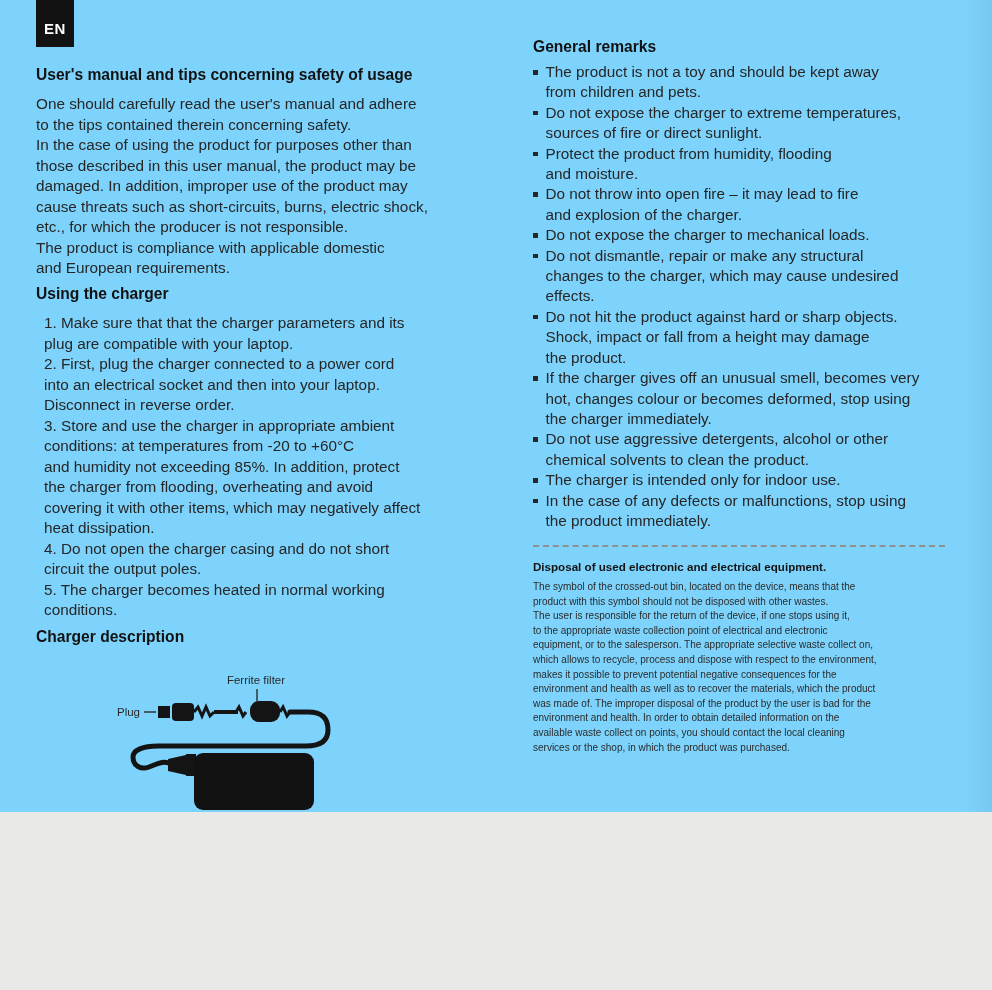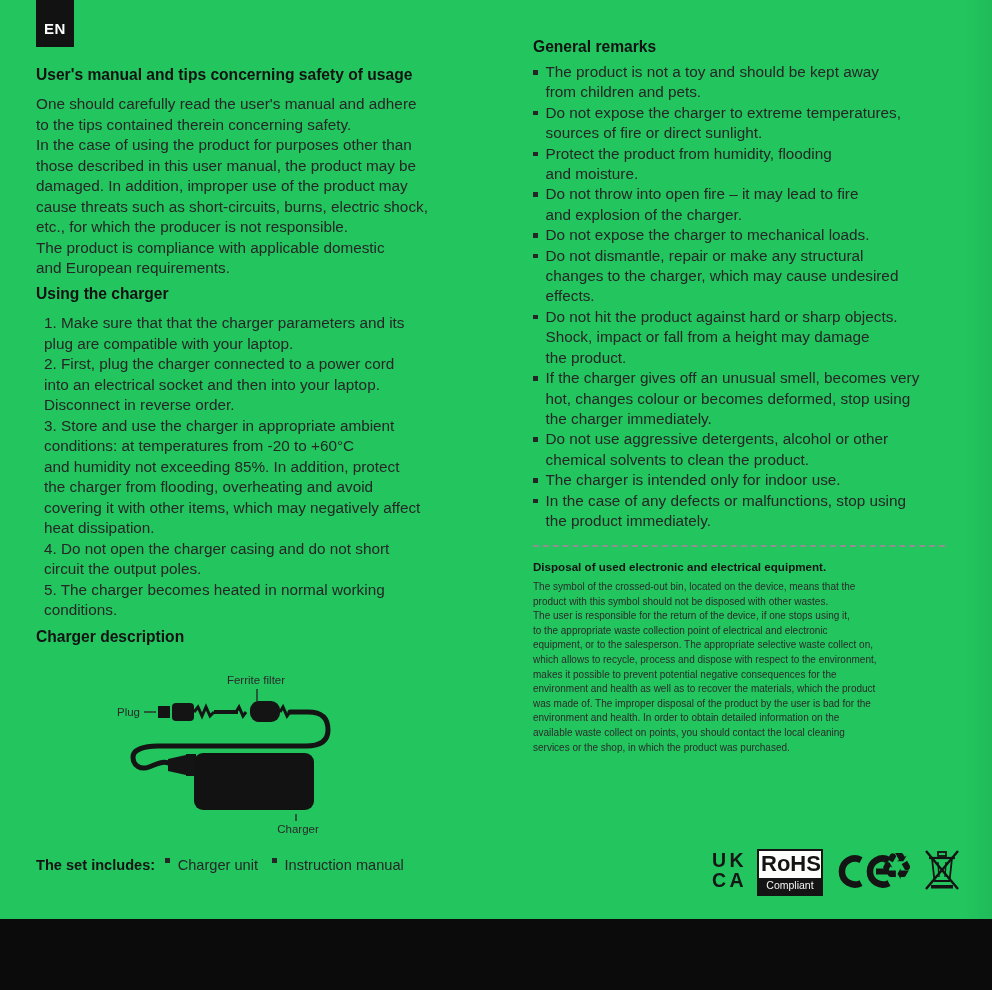--- a/index.html
+++ b/index.html
@@ -1,18 +1,18 @@
 <!DOCTYPE html>
 <html><head>
 <meta charset="utf-8">
 <style>
   * { margin:0; padding:0; box-sizing:border-box; }
   html,body { width:992px; }
   body { font-family:"Liberation Sans", sans-serif; background:#e9e9e7; }
-  .page { position:relative; width:992px; height:990px; background:#22c55e; overflow:hidden; color:#222; }
+  .page { position:relative; width:992px; height:812px; background:#7dd3fc; overflow:hidden; color:#222; }
   .abs { position:absolute; }
 
   .en-badge { left:36px; top:0; width:38px; height:47px; background:#121212; color:#fefefe;
               display:flex; align-items:center; justify-content:center; padding-top:10px;
               font-weight:bold; font-size:15px; letter-spacing:.5px; }
 
   .h1 { font-size:15.6px; font-weight:bold; color:#121212; }
   .body-text { font-size:15.3px; line-height:20.5px; white-space:pre-line; color:#262626; }
 
   .bullets { display:flex; flex-direction:column; }

